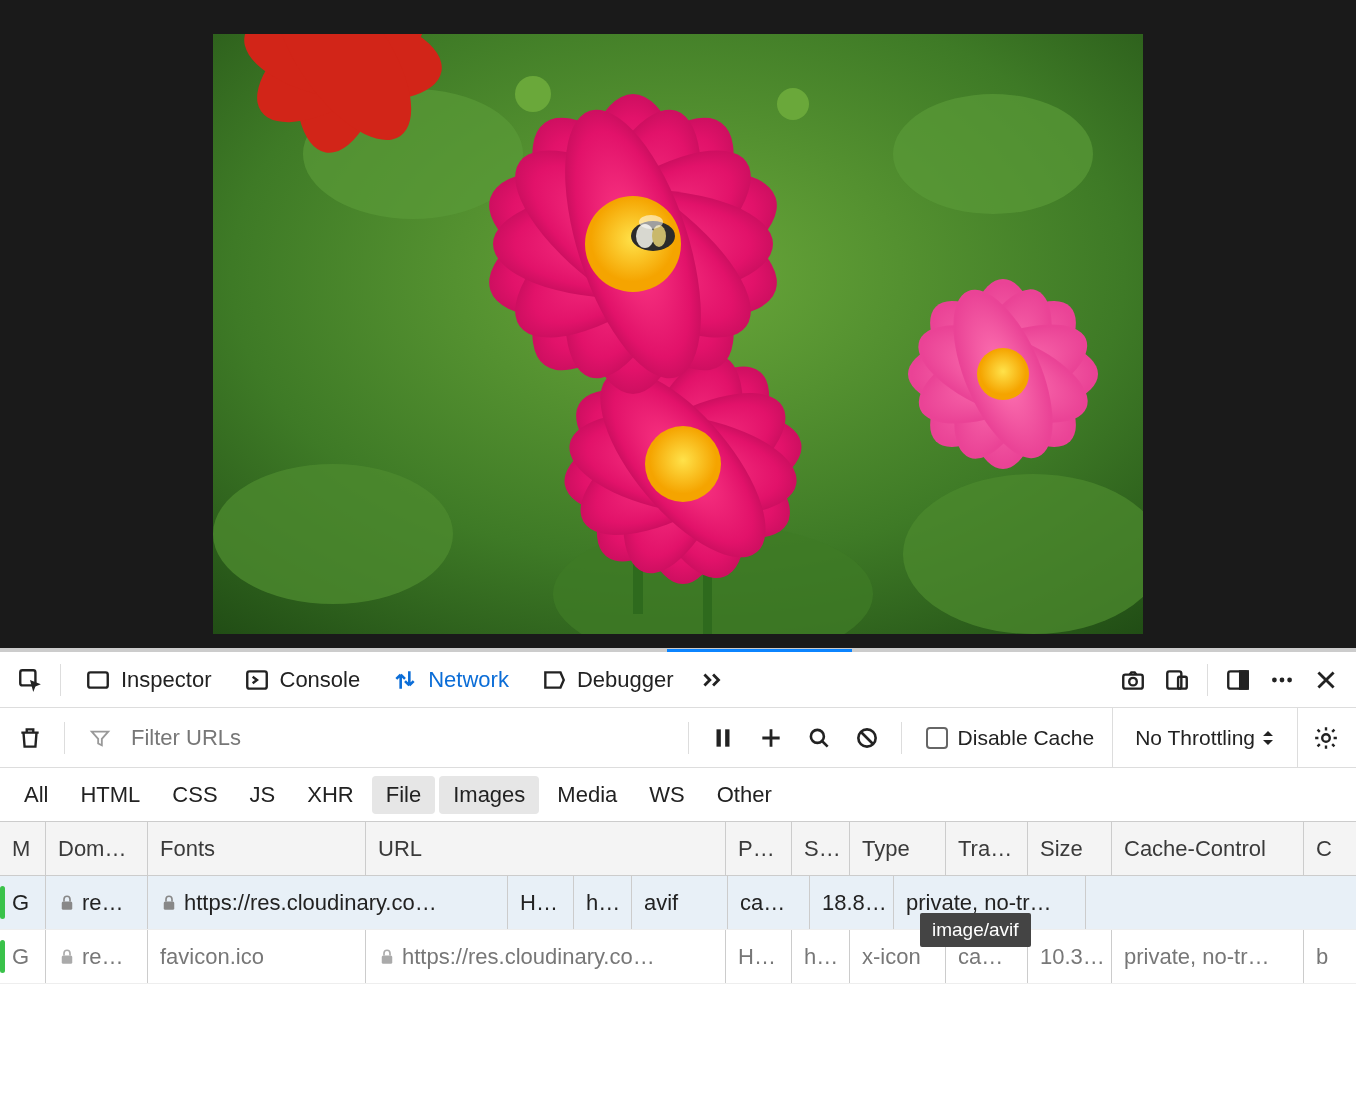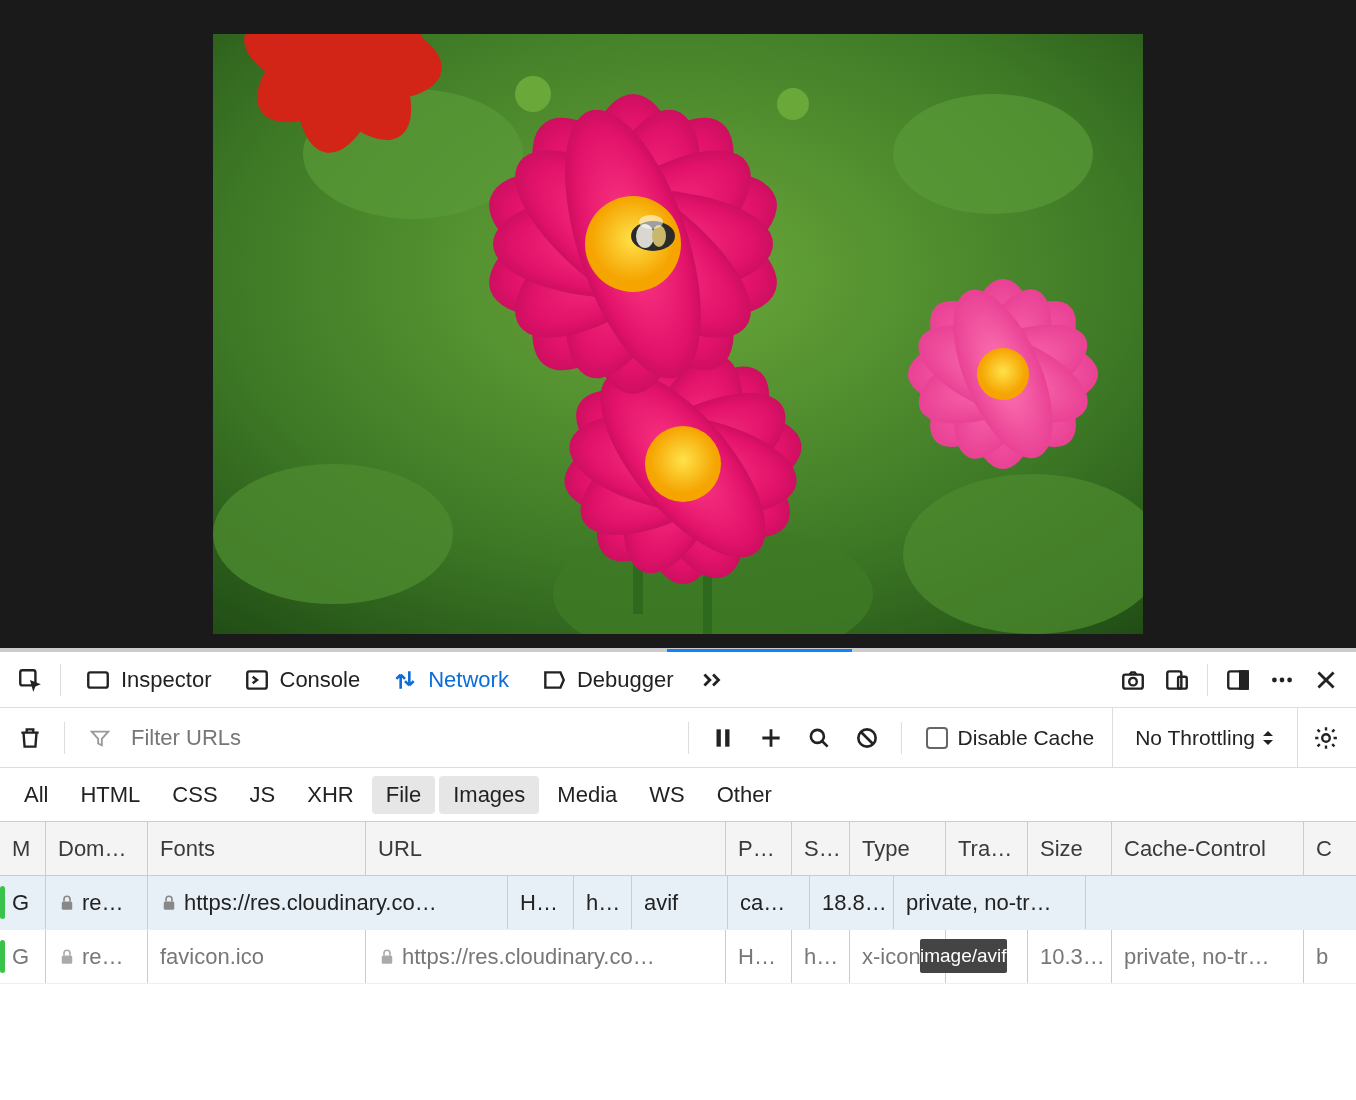--- a/index.html
+++ b/index.html
@@ -87,23 +87,23 @@
 .c-type{ width:96px; }
 .c-tra { width:82px; }
 .c-size{ width:84px; }
 .c-cc  { width:192px; }
 .c-rest{ flex:1; border-right:none; }
 
 .lock { width:18px; height:18px; margin-right:6px; flex-shrink:0; }
 .muted { color:#777; }
 
 .tooltip {
-  position:absolute; left:920px; top:287px;
+  position:absolute; left:920px; top:261px;
   background:#444; color:#fff; font-size:19px;
-  padding:6px 0; border-radius:2px;
+  padding:6px 12px; border-radius:2px;
   z-index:10;
 }
 </style>
 </head>
 <body>
 
 <div class="preview-area">
   <div class="flower-image">
     <svg viewBox="0 0 930 600" width="930" height="600" preserveAspectRatio="xMidYMid slice">
       <defs>

